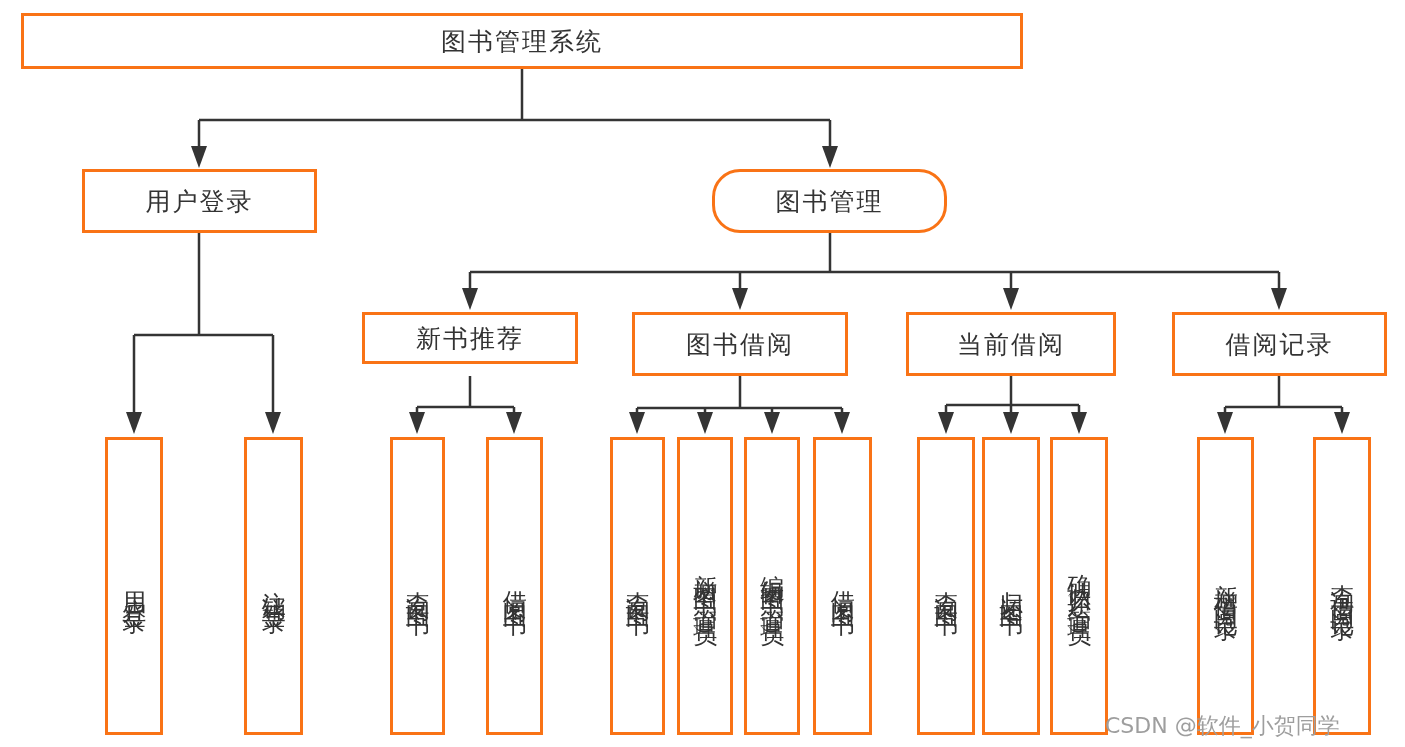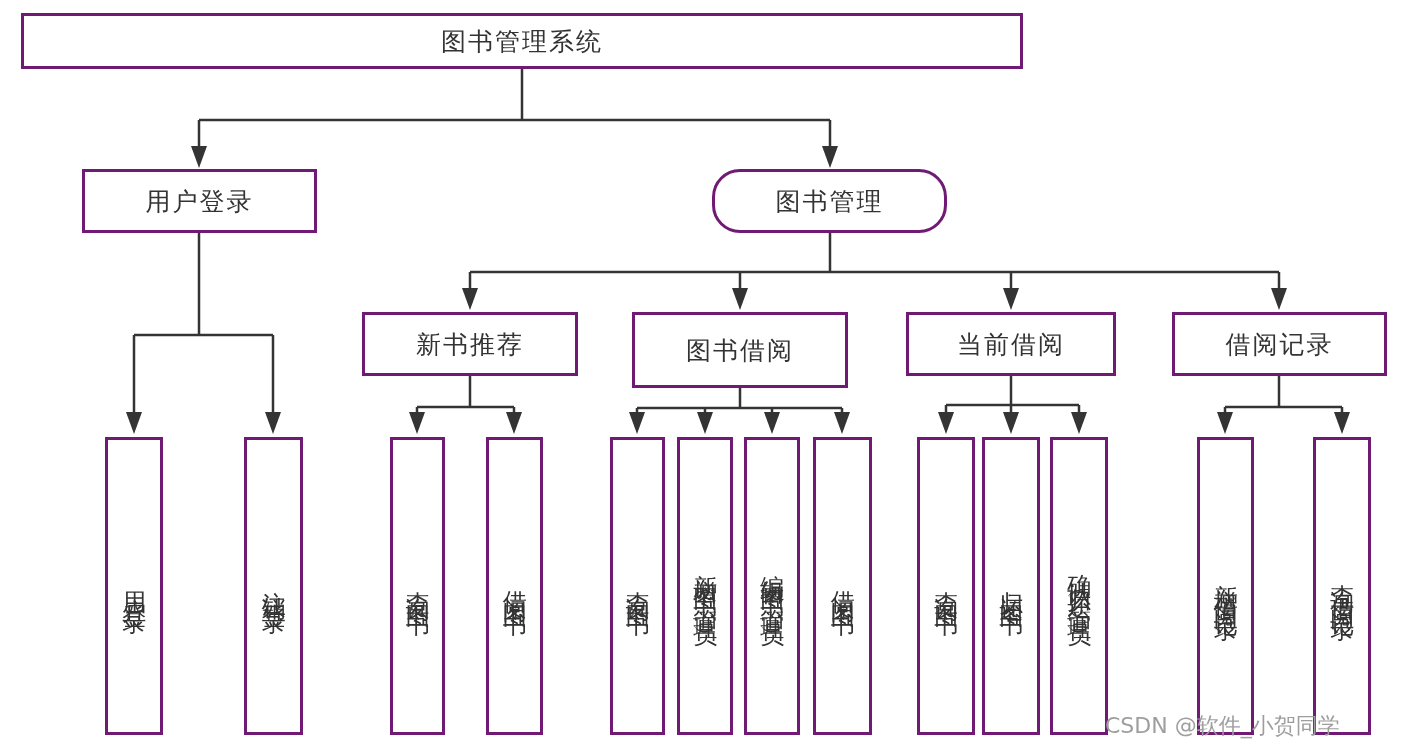--- a/index.html
+++ b/index.html
@@ -7,21 +7,21 @@
     position:relative;
     width:1405px;height:747px;
     background:#ffffff;
     font-family:"DejaVu Sans","Liberation Sans",sans-serif;
     overflow:hidden;
   }
   svg.connectors{position:absolute;left:0;top:0;z-index:1;}
   .box{
     position:absolute;
     background:#ffffff;
-    border:3px solid #701a75;
+    border:3px solid #f97316;
     box-sizing:border-box;
     display:flex;align-items:center;justify-content:center;
     z-index:2;
   }
   .hlabel{
     font-size:25px;letter-spacing:2px;color:#333333;white-space:nowrap;
   }
   .vlabel{
     writing-mode:vertical-rl;
     text-orientation:mixed;
@@ -92,24 +92,24 @@
     <span class="hlabel">图书管理系统</span>
   </div>
 
   <div class="box" style="left:82px;top:169px;width:235px;height:64px;">
     <span class="hlabel">用户登录</span>
   </div>
   <div class="box" style="left:712px;top:169px;width:235px;height:64px;border-radius:28px;">
     <span class="hlabel">图书管理</span>
   </div>
 
-  <div class="box" style="left:362px;top:312px;width:216px;height:64px;">
+  <div class="box" style="left:362px;top:312px;width:216px;height:52px;">
     <span class="hlabel">新书推荐</span>
   </div>
-  <div class="box" style="left:632px;top:312px;width:216px;height:76px;">
+  <div class="box" style="left:632px;top:312px;width:216px;height:64px;">
     <span class="hlabel">图书借阅</span>
   </div>
   <div class="box" style="left:906px;top:312px;width:210px;height:64px;">
     <span class="hlabel">当前借阅</span>
   </div>
   <div class="box" style="left:1172px;top:312px;width:215px;height:64px;">
     <span class="hlabel">借阅记录</span>
   </div>
 
   <div class="box" style="left:105px;top:437px;width:58px;height:298px;">

